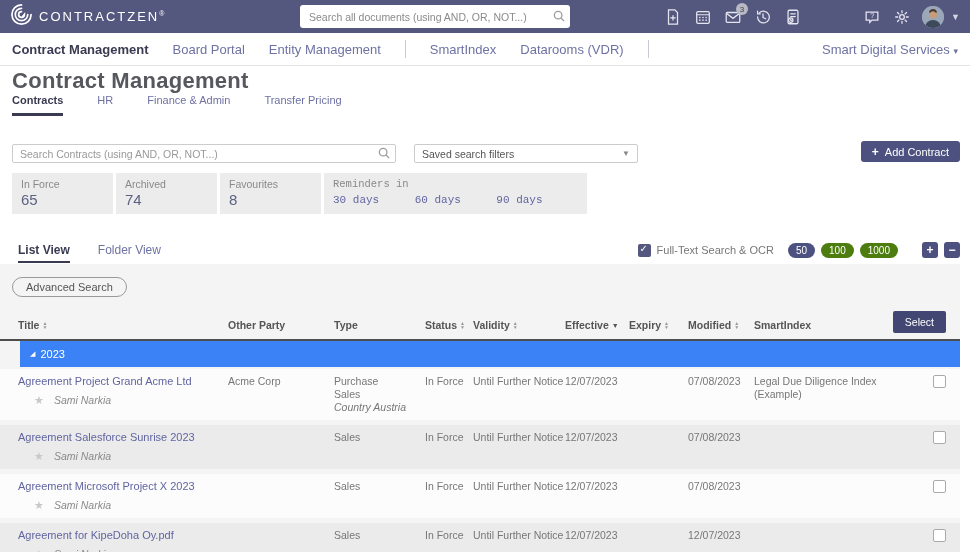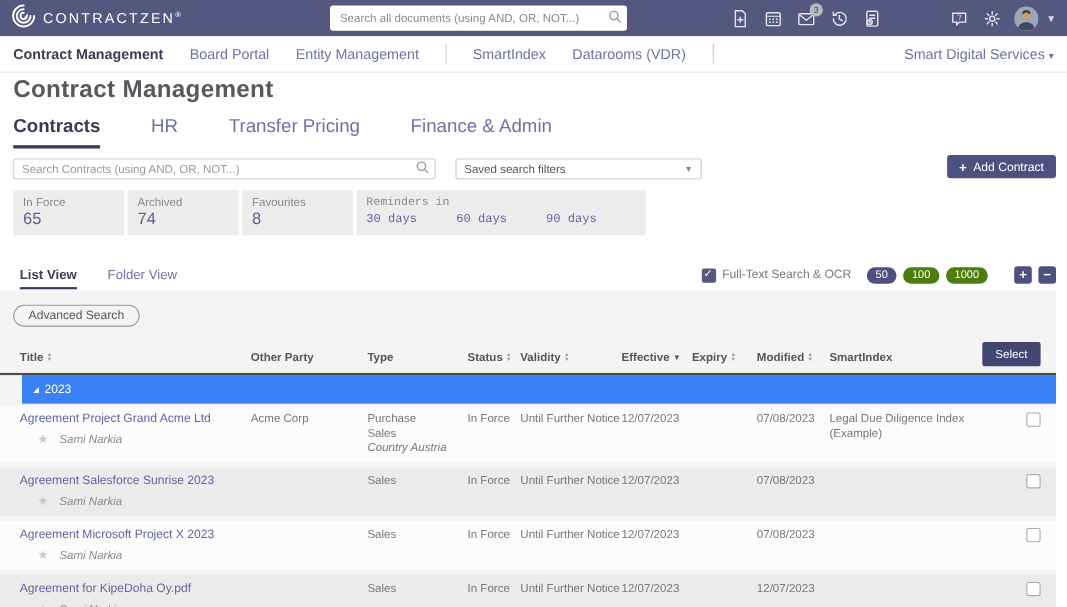--- a/index.html
+++ b/index.html
@@ -29,21 +29,21 @@
   .mainnav { position:absolute; top:33px; left:0; width:970px; height:33px; background:#fff; border-bottom:1px solid #e3e3e8; display:flex; align-items:center; font-size:13px; }
   .mainnav .item { margin-left:24px; color:#6e72a3; cursor:pointer; white-space:nowrap; }
   .mainnav .item:first-child { margin-left:12px; }
   .mainnav .item.active { color:#3a3b52; font-weight:700; }
   .vdiv { width:1px; height:18px; background:#c9c9d4; margin-left:24px; }
   .nav-right { position:absolute; right:12px; color:#6e72a3; font-size:13px; cursor:pointer; }
   .nav-right .c { font-size:9px; }
 
   
   .page-title { position:absolute; top:68px; left:12px; font-size:22px; font-weight:600; color:#57585e; letter-spacing:0.3px; }
-  .page-tabs { position:absolute; top:105px; left:12px; display:flex; gap:46px; font-size:17px; }
+  .page-tabs { position:absolute; top:94px; left:12px; display:flex; gap:34px; font-size:11px; }
   .ptab { color:#6e72a3; cursor:pointer; padding-bottom:7px; }
   .ptab.active { color:#3a3b52; font-weight:700; border-bottom:3px solid #3a3b52; }
 
   
   .c-search { position:absolute; top:144px; left:12px; width:384px; height:19px; border:1px solid #ccc; border-radius:2px; background:#fff; display:flex; align-items:center; }
   .c-search input { flex:1; border:none; outline:none; font-size:10.5px; color:#555; padding:0 4px 0 7px; background:transparent; font-family:inherit; }
   .c-search input::placeholder { color:#999; }
   .mag { margin-right:5px; opacity:.65; }
   .filters { position:absolute; top:144px; left:414px; width:224px; height:19px; border:1px solid #ccc; border-radius:2px; background:#fff; font-size:10.5px; color:#555; display:flex; align-items:center; padding:0 7px; cursor:pointer; }
   .filters .c { margin-left:auto; color:#888; font-size:8px; }
@@ -193,22 +193,22 @@
   <span class="item">Datarooms (VDR)</span>
   <span class="vdiv"></span>
   <span class="nav-right"><span>Smart Digital Services</span> <span class="c">▾</span></span>
 </div>
 
 <h1 class="page-title">Contract Management</h1>
 
 <div class="page-tabs">
   <span class="ptab active">Contracts</span>
   <span class="ptab">HR</span>
+  <span class="ptab">Finance &amp; Admin</span>
   <span class="ptab">Transfer Pricing</span>
-  <span class="ptab">Finance &amp; Admin</span>
 </div>
 
 <div class="c-search">
   <input type="text" placeholder="Search Contracts (using AND, OR, NOT...)" style="">
   <span class="mag">
     <svg width="12" height="12" viewBox="0 0 14 14" fill="none" stroke="#666" stroke-width="1.5">
         <circle cx="6" cy="6" r="4.4"></circle>
         <path d="M9.3 9.3 L13 13"></path>
       </svg>
   </span>

